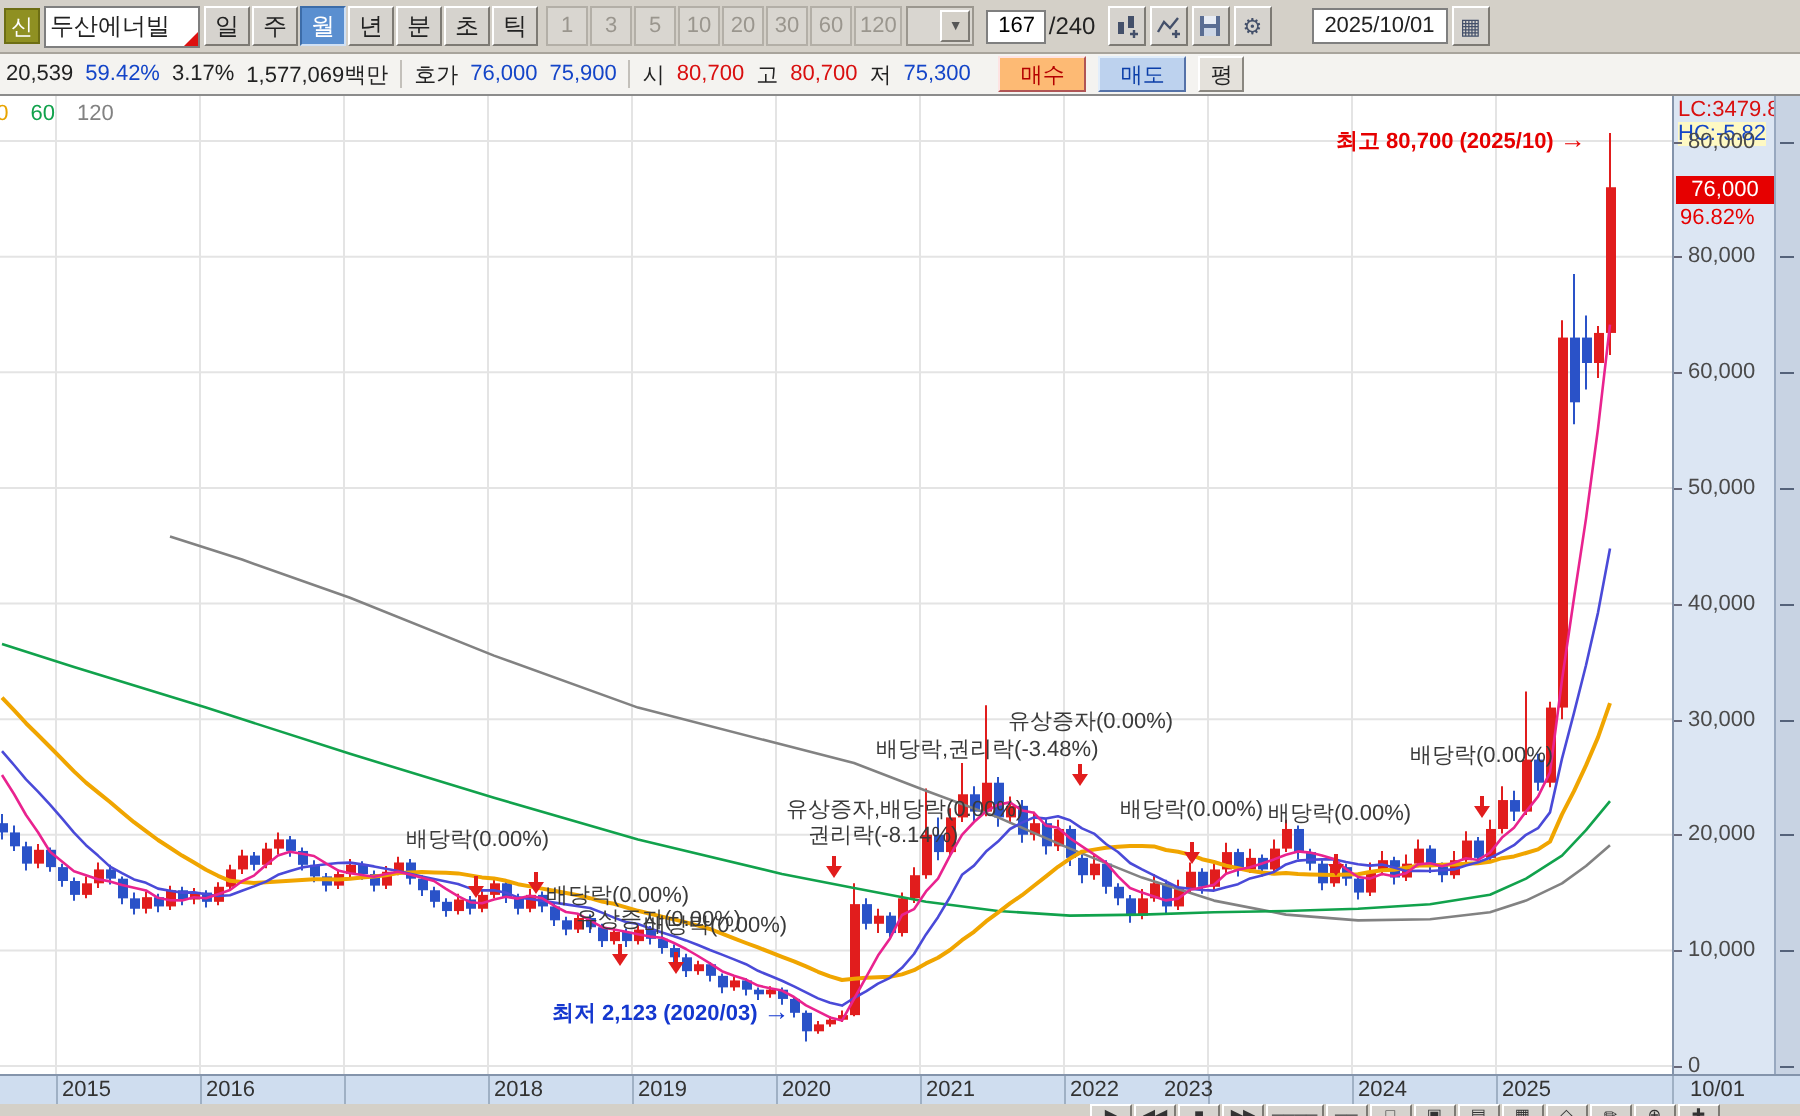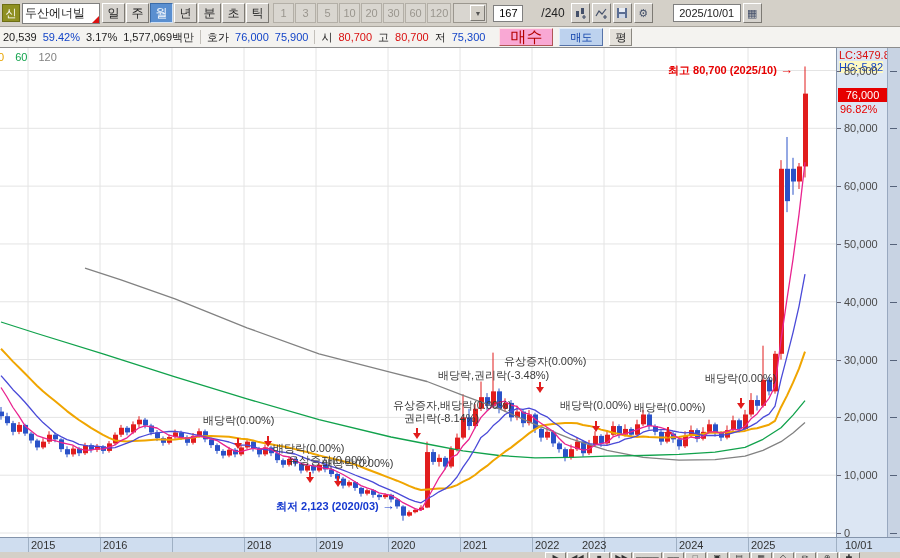--- a/index.html
+++ b/index.html
@@ -19,35 +19,35 @@
   .btn3d{height:18px;min-width:17px;padding:0 2px;background:#d6d3ce;border:1px solid;
          border-color:#fff #7d7a74 #7d7a74 #fff;font-size:12px;display:inline-flex;
          align-items:center;justify-content:center;cursor:default}
   .btn3d.sel{background:#5a8fd0;color:#fff;border-color:#3c6ca8 #cfe0f4 #cfe0f4 #3c6ca8}
   .btnflat{height:18px;min-width:15px;padding:0 2px;background:#d9d6d0;border:1px solid #b3afa7;
          color:#9a968e;font-size:11px;display:inline-flex;align-items:center;justify-content:center}
   .combo{width:32px;height:18px;background:#d9d6d0;border:1px solid #9b978f;position:relative}
   .combo .arr{position:absolute;right:1px;top:1px;bottom:1px;width:13px;background:#d4d0c8;
          border:1px solid;border-color:#fff #7d7a74 #7d7a74 #fff;font-size:7px;color:#555;
          display:flex;align-items:center;justify-content:center}
-  .countwrap{display:flex;align-items:center;gap:18px;margin-left:4px}
+  .countwrap{display:flex;align-items:center;gap:1px;margin-left:4px}
   .countwrap input{width:28px;height:15px;border:1px solid #7f7f7f;font-size:11px;text-align:center;
          font-family:"Liberation Sans",sans-serif;background:#fff;padding:0}
   .iconbtn{width:17px;height:18px;background:#d6d3ce;border:1px solid;
          border-color:#fff #7d7a74 #7d7a74 #fff;display:inline-flex;align-items:center;
          justify-content:center;font-size:11px;color:#44506a}
   .datebox{width:66px;height:16px;background:#fff;border:1px solid #7f7f7f;font-size:11px;
          display:inline-flex;align-items:center;justify-content:center}
 
   
   .infobar{height:20px;border-bottom:1px solid #8c8c8c;background:#f4f3f0;display:flex;
            align-items:center;padding:0 3px;gap:6px;font-size:11px;white-space:nowrap}
   .sep{width:1px;height:14px;background:#c3c0ba}
   .t-blue{color:#1445c8}.t-red{color:#d90f0f}.t-dark{color:#222}
-  .buybtn{height:16px;padding:0 10px;background:#f9a8d4;border:1px solid;border-color:#fde3e3 #b05555 #b05555 #fde3e3;color:#b40000;font-size:16px;display:inline-flex;align-items:center}
+  .buybtn{height:16px;padding:0 10px;background:#fdba74;border:1px solid;border-color:#fde3e3 #b05555 #b05555 #fde3e3;color:#b40000;font-size:11px;display:inline-flex;align-items:center}
   .sellbtn{height:16px;padding:0 10px;background:#bdd2ee;border:1px solid;border-color:#e2eefb #5572a8 #5572a8 #e2eefb;color:#0b3ea8;font-size:11px;display:inline-flex;align-items:center}
   .flatbtn{height:16px;padding:0 5px;background:#e4e1db;border:1px solid;border-color:#fff #8a8780 #8a8780 #fff;font-size:11px;display:inline-flex;align-items:center}
 
   
   .chart-wrap{position:relative;width:900px;height:510px;background:#fff;overflow:hidden}
   #chartSvg{position:absolute;left:0;top:0}
   .legend{position:absolute;left:0;top:3px;height:14px;overflow:hidden;font-size:11px;width:130px}
   .legend span{display:inline-block}
   .ann{position:absolute;font-size:11px;color:#3a3a3a;white-space:nowrap;line-height:12px}
   .gutter{position:absolute;left:836px;top:0;width:64px;height:489px;background:#dce6f3;

